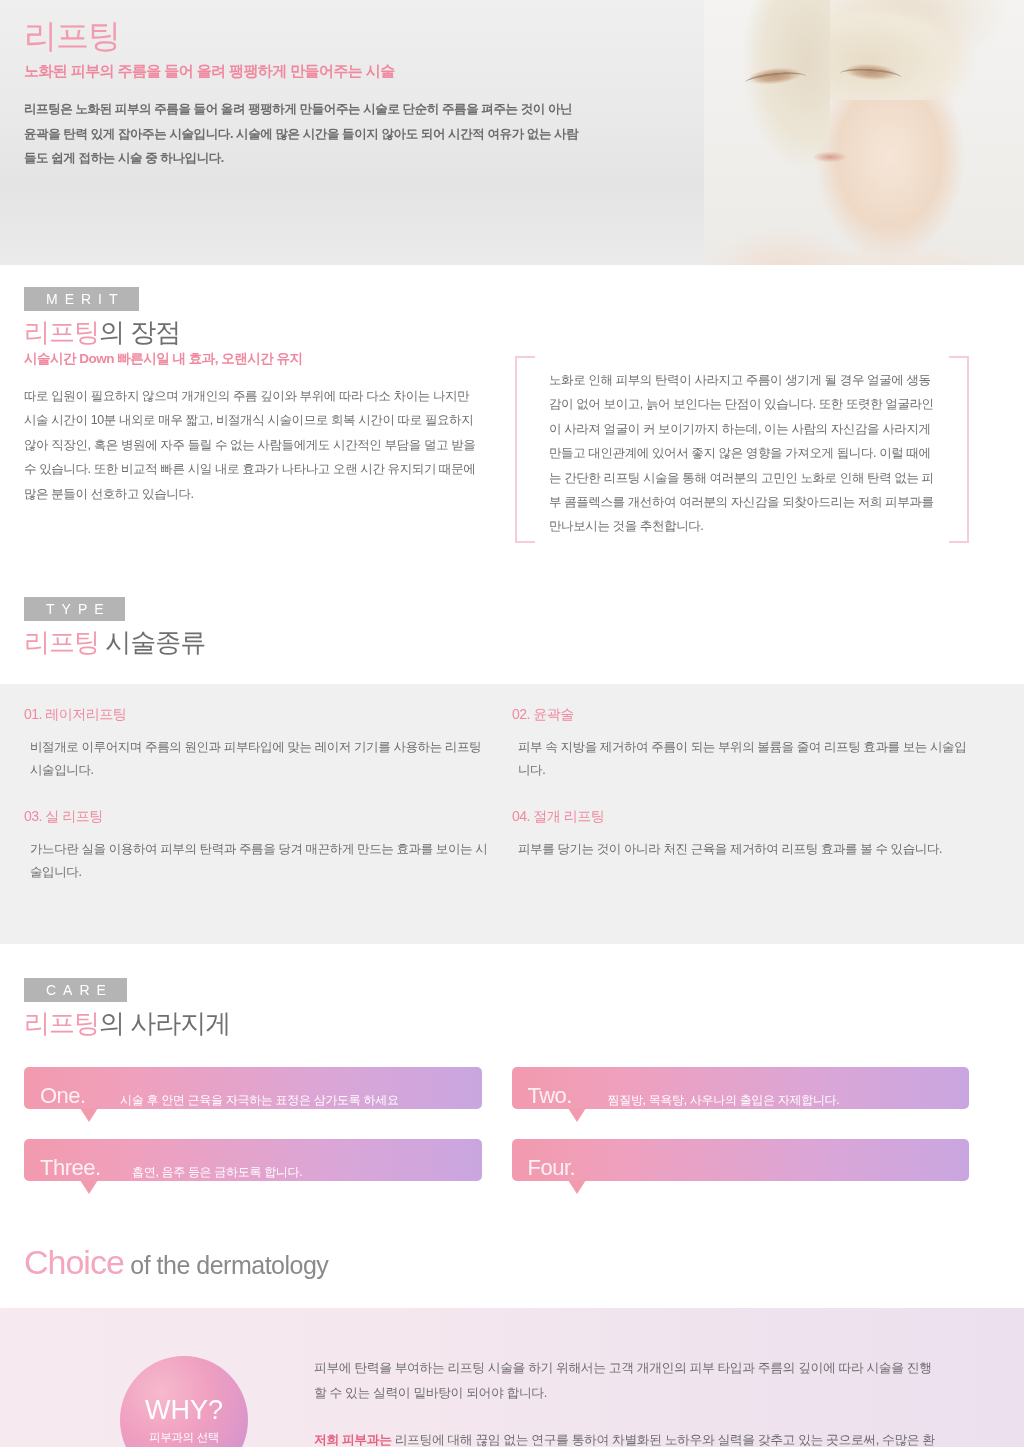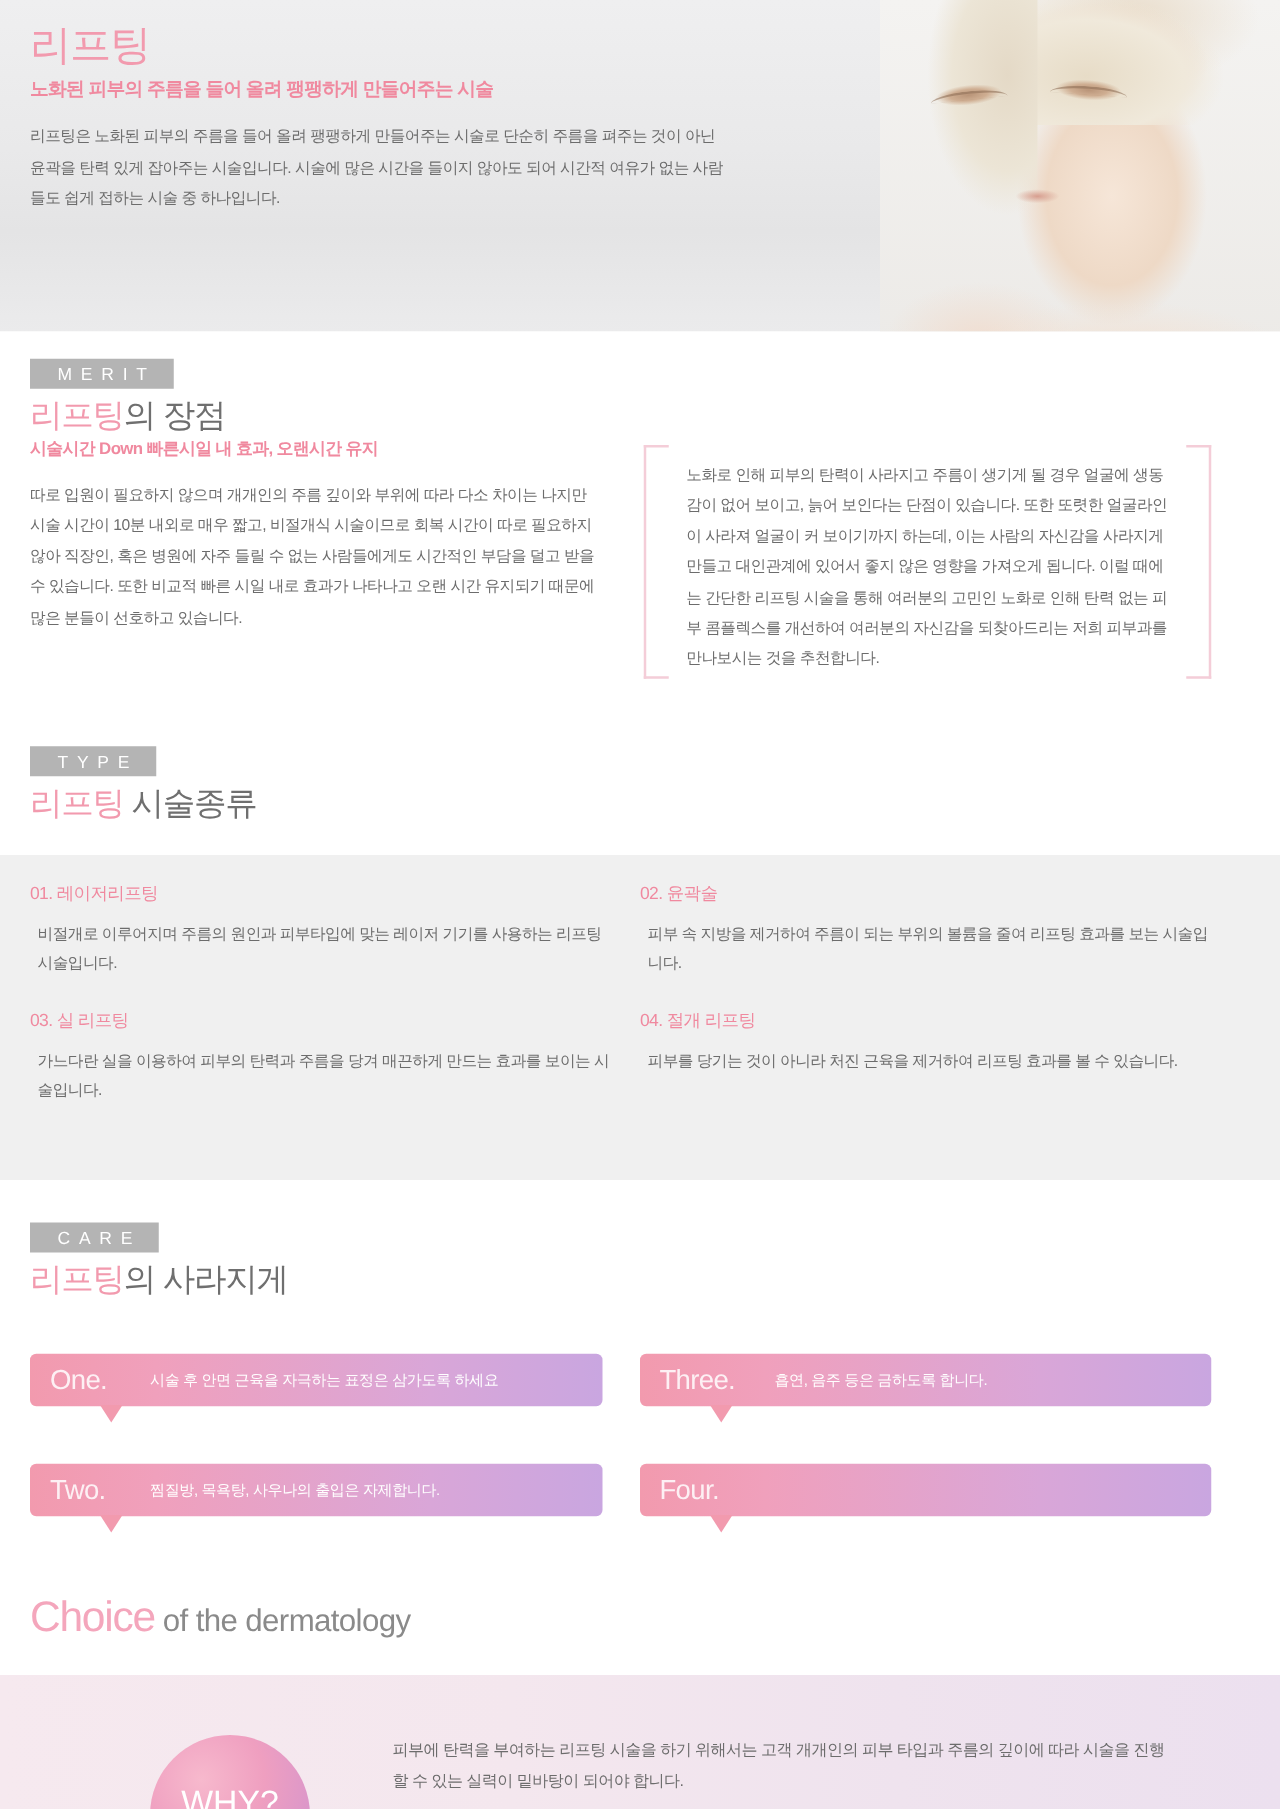--- a/index.html
+++ b/index.html
@@ -61,21 +61,21 @@
   }
 
   .hero-text { position: absolute; left: 24px; top: 18px; width: 560px; }
   .hero-title {
     font-size: 33px; color: #f29aae; letter-spacing: -1px; font-weight: normal;
     margin: 0 0 8px 0; line-height: 1.1;
   }
   .hero-sub {
     font-size: 15px; color: #f0899f; font-weight: bold; margin: 0 0 16px 0; letter-spacing: -0.6px;
   }
-  .hero-desc { font-size: 12.5px; line-height: 1.95; color: #6c6c6c; letter-spacing: -0.4px; }
+  .hero-desc { font-size: 12.5px; line-height: 1.95; color: #6c6c6c; letter-spacing: -0.4px; font-weight: bold; }
 
   
   .sec-label {
     display: inline-block;
     background: #b4b4b4;
     color: #fff;
     font-size: 14px;
     letter-spacing: 7px;
     padding: 4px 14px 4px 20px;
     margin-left: 24px;
@@ -126,23 +126,22 @@
   
   .care-sec { padding: 34px 1px 10px 0; background: #fff; }
   .care-grid {
     display: flex; flex-wrap: wrap; padding: 0 24px; margin-top: 26px;
   }
   .care-cell { width: 50%; padding-right: 30px; margin-bottom: 30px; position: relative; }
   .bubble {
     position: relative;
     height: 42px; border-radius: 5px;
     background: linear-gradient(to right, #f29aae 0%, #f0a0bc 22%, #d9a6d8 70%, #c9a6e0 100%);
-    display: flex; align-items: center; padding: 0 16px;
+    display: flex; align-items: flex-end; padding: 0 16px;
     color: #fff;
-    margin-top: 16px;
   }
   .bubble .num {
     font-size: 22px; letter-spacing: -0.5px; color: #fdf0f4; margin-right: 14px; min-width: 66px;
   }
   .bubble .txt { font-size: 12px; letter-spacing: -0.3px; color: #ffffff; }
   .bubble:after {
     content: ""; position: absolute; left: 56px; bottom: -13px;
     border-left: 9px solid transparent; border-right: 9px solid transparent;
     border-top: 14px solid #f29aae;
   }
@@ -240,30 +239,30 @@
     <h2 class="sec-title">
       <span class="hl">리프팅</span><span>의 사라지게</span>
     </h2>
     <div class="care-grid">
       <div class="care-cell">
         <div class="bubble">
           <span class="num">One.</span>
           <span class="txt">시술 후 안면 근육을 자극하는 표정은 삼가도록 하세요</span>
         </div>
       </div>
+      <div class="care-cell">
+        <div class="bubble">
+          <span class="num">Two.</span>
+          <span class="txt">찜질방, 목욕탕, 사우나의 출입은 자제합니다.</span>
+        </div>
+      </div>
       <div class="care-cell wide">
         <div class="bubble">
           <span class="num">Three.</span>
           <span class="txt">흡연, 음주 등은 금하도록 합니다.</span>
-        </div>
-      </div>
-      <div class="care-cell">
-        <div class="bubble">
-          <span class="num">Two.</span>
-          <span class="txt">찜질방, 목욕탕, 사우나의 출입은 자제합니다.</span>
         </div>
       </div>
       <div class="care-cell wide">
         <div class="bubble">
           <span class="num">Four.</span>
         </div>
       </div>
     </div>
   </section>
 

